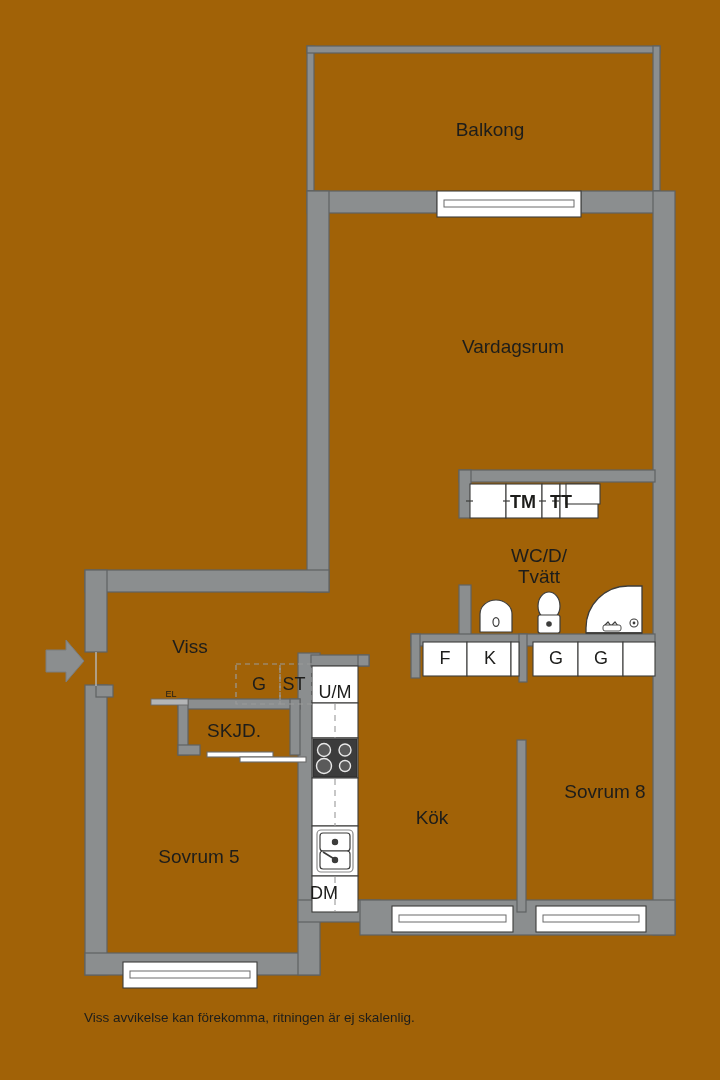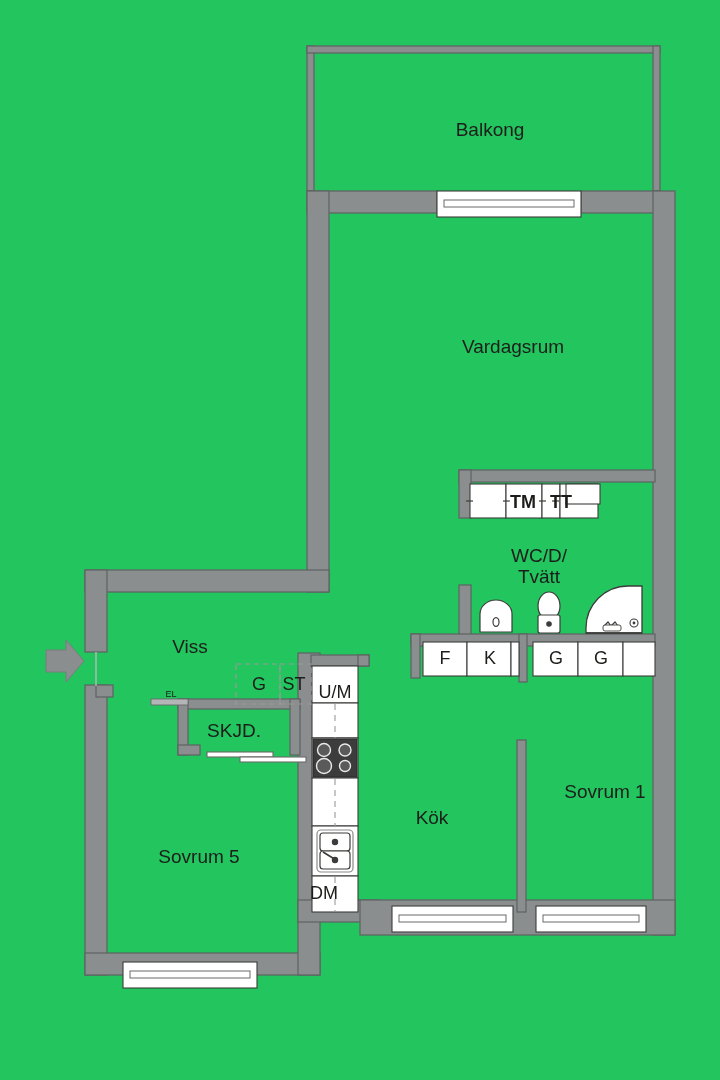--- a/index.html
+++ b/index.html
@@ -11,21 +11,21 @@
   body {
     width: 720px;
     height: 1080px;
     font-family: "Liberation Sans", sans-serif;
     overflow: hidden;
   }
   #plan-root {
     position: relative;
     width: 720px;
     height: 1080px;
-    background: #22c55e;
+    background: #a16207;
   }
   #plan-svg {
     position: absolute;
     left: 0;
     top: 0;
     width: 720px;
     height: 1080px;
   }
   .room-label {
     position: absolute;
@@ -229,30 +229,31 @@
     <line x1="96" y1="652" x2="96" y2="686" stroke="#b7b9ba" stroke-width="1.4"></line>
 
   </svg>
 
   <div class="room-label lbl-room" style="left:490px; top:130px;">Balkong</div>
   <div class="room-label lbl-room" style="left:513px; top:347px;">Vardagsrum</div>
   <div class="room-label lbl-room" style="left:539px; top:566px;text-align:center;">WC/D/
 Tvätt</div>
   <div class="room-label lbl-room" style="left:190px; top:647px;">Viss</div>
   <div class="room-label lbl-room" style="left:432px; top:792px;margin-top:26px;">Kök</div>
-  <div class="room-label lbl-room" style="left:605px; top:792px;">Sovrum 1</div>
+  <div class="room-label lbl-room" style="left:605px; top:792px;">Sovrum 8</div>
   <div class="room-label lbl-room" style="left:199px; top:857px;">Sovrum 5</div>
 
   <div class="room-label lbl-cab-b" style="left:487px; top:502px;">TM</div>
   <div class="room-label lbl-cab-b" style="left:525px; top:502px;">TT</div>
   <div class="room-label lbl-cab" style="left:445px; top:658px;">F</div>
   <div class="room-label lbl-cab" style="left:490px; top:658px;">K</div>
   <div class="room-label lbl-cab" style="left:556px; top:658px;">G</div>
   <div class="room-label lbl-cab" style="left:601px; top:658px;">G</div>
   <div class="room-label lbl-cab" style="left:259px; top:684px;">G</div>
   <div class="room-label lbl-cab" style="left:294px; top:684px;text-align:center;">ST</div>
   <div class="room-label lbl-cab" style="left:335px; top:692px;">U/M</div>
   <div class="room-label lbl-room" style="left:234px; top:731px;">SKJD.</div>
   <div class="room-label lbl-cab" style="left:324px; top:893px;">DM</div>
   <div class="room-label lbl-small" style="left:171px; top:694px;">EL</div>
 
+  <div class="footer-note">Viss avvikelse kan förekomma, ritningen är ej skalenlig.</div>
 
 </div>
 
 </body></html>

